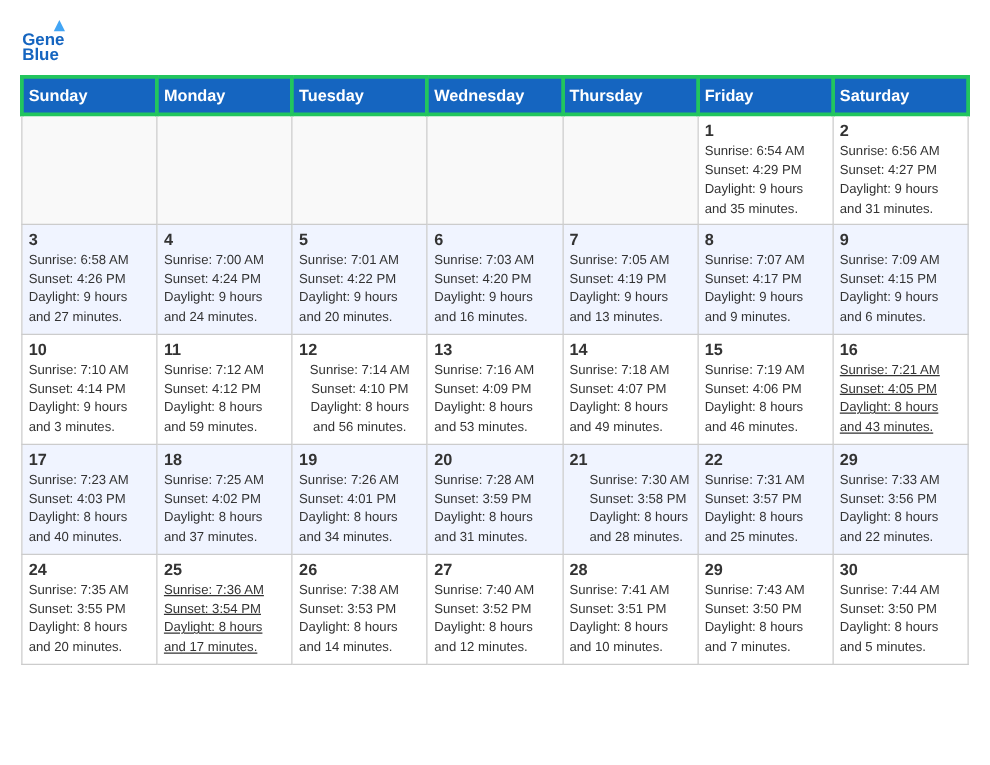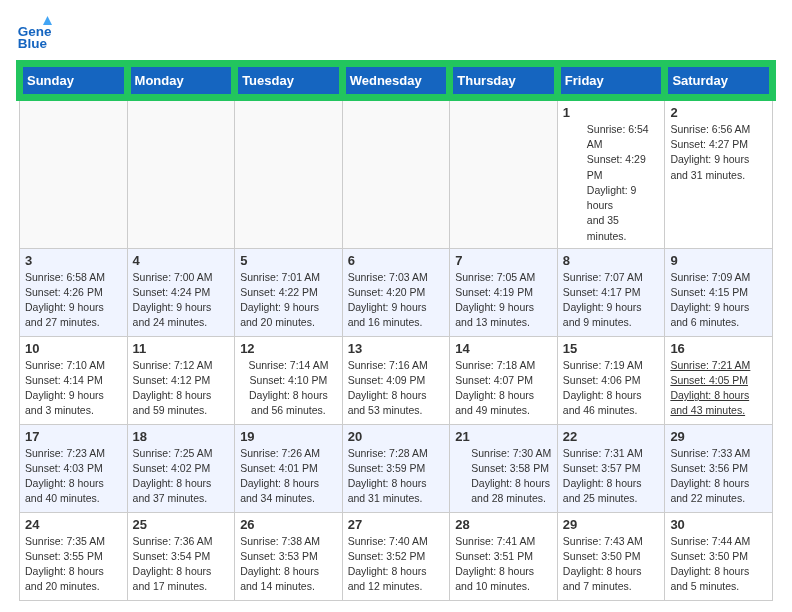--- a/index.html
+++ b/index.html
@@ -40,21 +40,21 @@
       border-collapse: collapse;
       table-layout: fixed;
     }
     th {
       background: #1565c0;
       color: #fff;
       font-size: 13px;
       font-weight: bold;
       padding: 6px 4px;
       text-align: left;
-      border: 7px solid #22c55e;
+      border: 3px solid #22c55e;
     }
     td {
       border: 1px solid #ccc;
       vertical-align: top;
       padding: 4px 5px;
       font-size: 11px;
       color: #333;
       height: 88px;
       background: #fff;
     }
@@ -106,21 +106,21 @@
   </thead>
   <tbody id="calendar-body">
   <tr>
         <td class="empty"></td>
         <td class="empty"></td>
         <td class="empty"></td>
         <td class="empty"></td>
         <td class="empty"></td>
         <td>
           <div class="day-num">1</div>
-          <div class="day-info" style="white-space: pre-line; margin-left: 24px;">Sunrise: 6:54 AM
+          <div class="day-info" style="white-space: pre-line;">Sunrise: 6:54 AM
 Sunset: 4:29 PM
 Daylight: 9 hours
 and 35 minutes.</div>
         </td>
         <td>
           <div class="day-num">2</div>
           <div class="day-info" style="white-space: pre-line;">Sunrise: 6:56 AM
 Sunset: 4:27 PM
 Daylight: 9 hours
 and 31 minutes.</div>
@@ -282,21 +282,21 @@
       <tr>
         <td>
           <div class="day-num">24</div>
           <div class="day-info" style="white-space: pre-line;">Sunrise: 7:35 AM
 Sunset: 3:55 PM
 Daylight: 8 hours
 and 20 minutes.</div>
         </td>
         <td>
           <div class="day-num">25</div>
-          <div class="day-info" style="white-space: pre-line;">Sunrise: 7:36 AM
+          <div class="day-info" style="white-space: pre-line; text-decoration: underline;">Sunrise: 7:36 AM
 Sunset: 3:54 PM
 Daylight: 8 hours
 and 17 minutes.</div>
         </td>
         <td>
           <div class="day-num">26</div>
           <div class="day-info" style="white-space: pre-line;">Sunrise: 7:38 AM
 Sunset: 3:53 PM
 Daylight: 8 hours
 and 14 minutes.</div>

